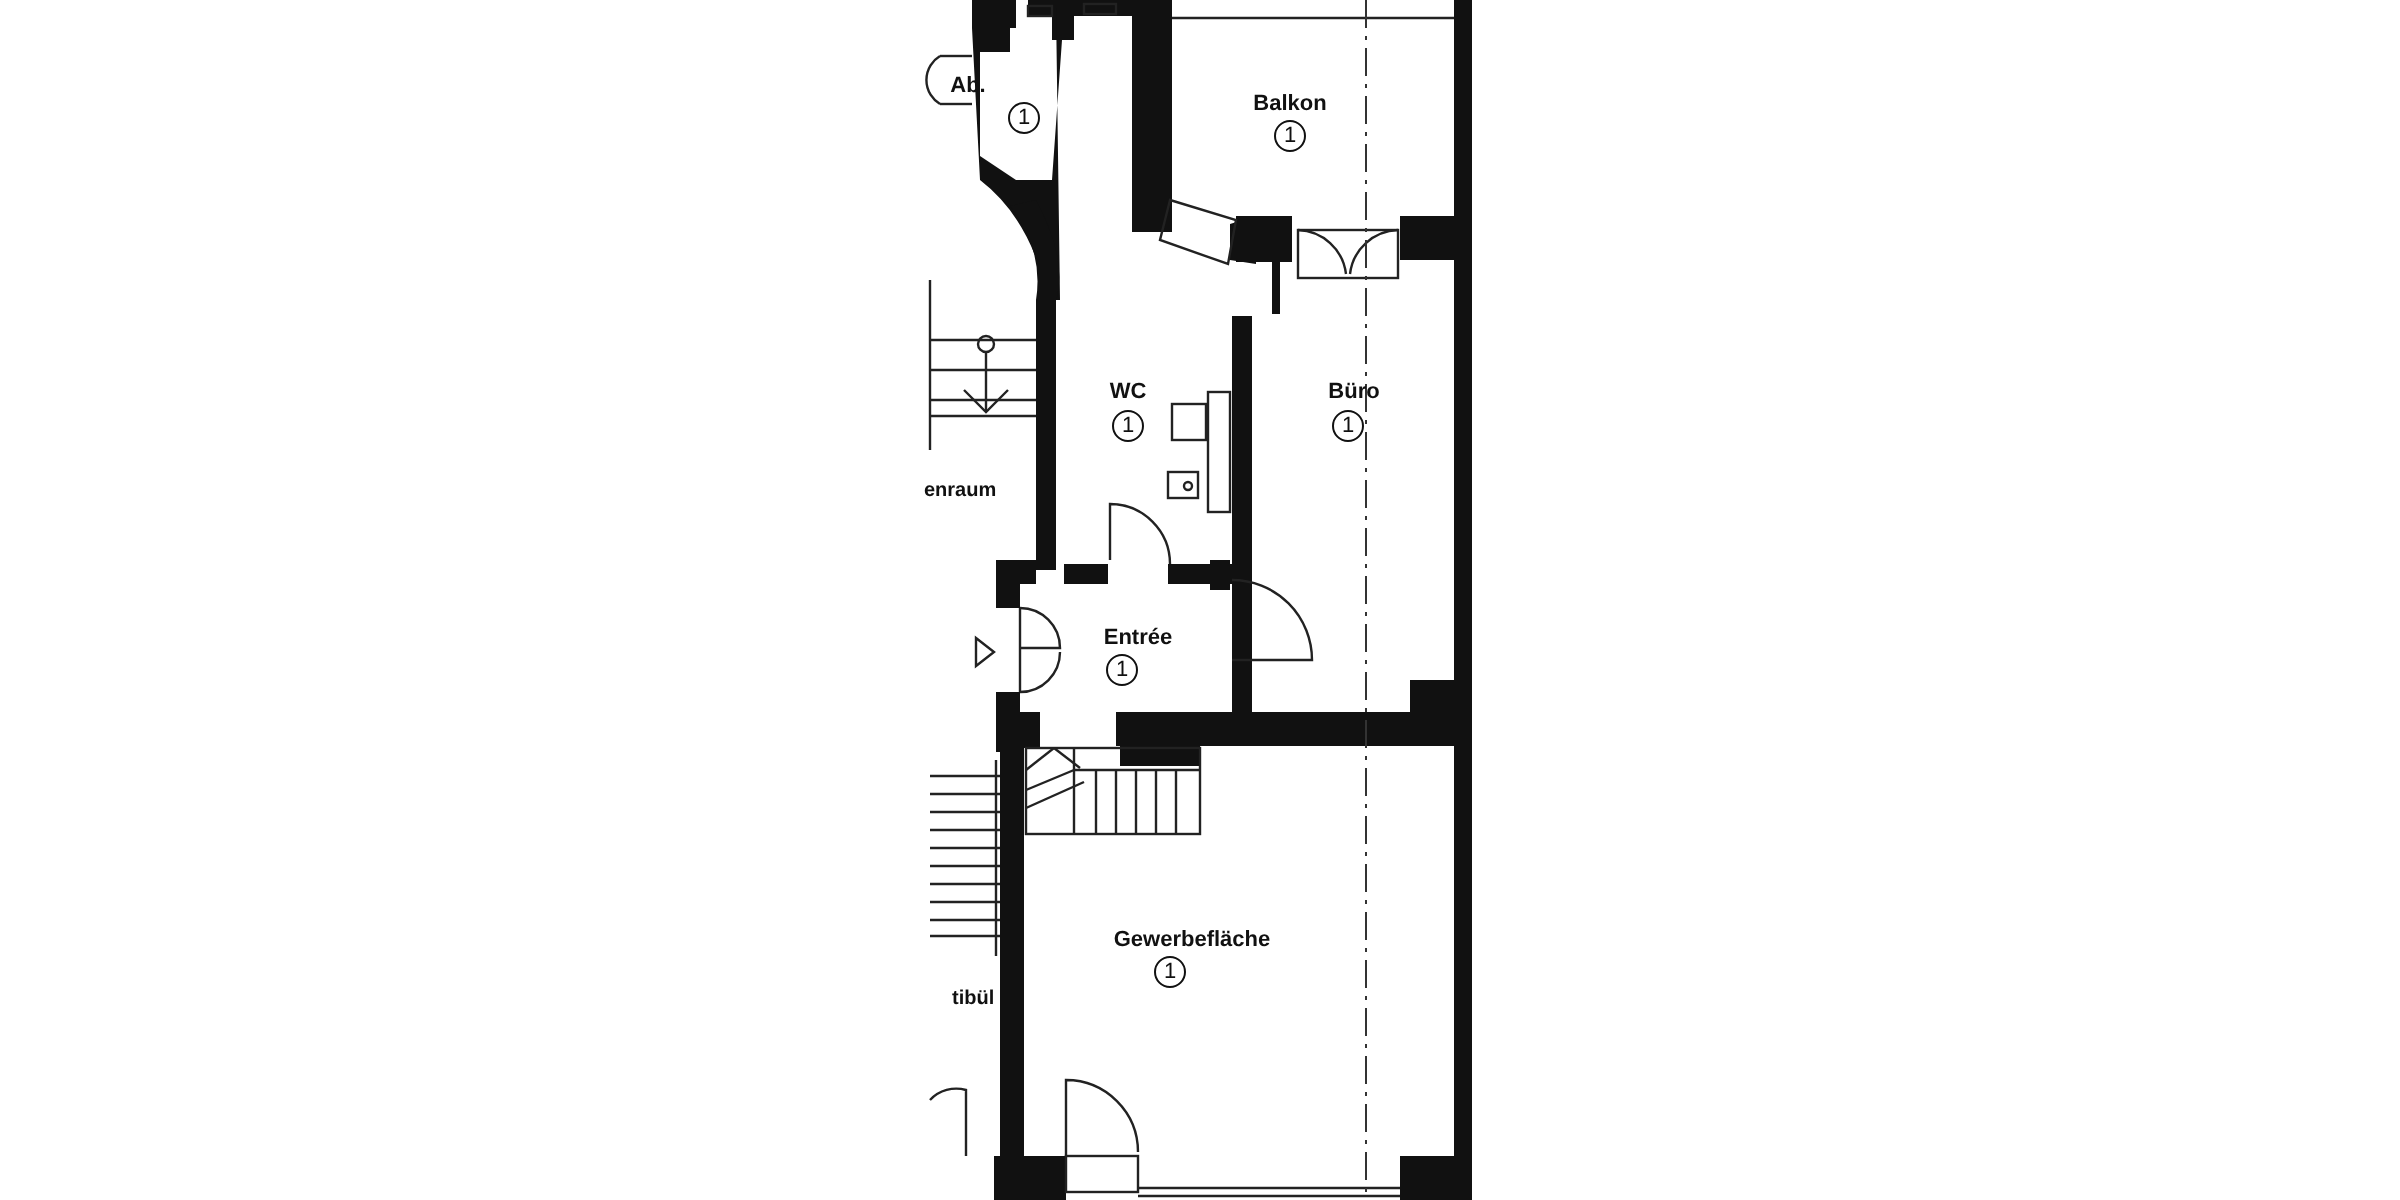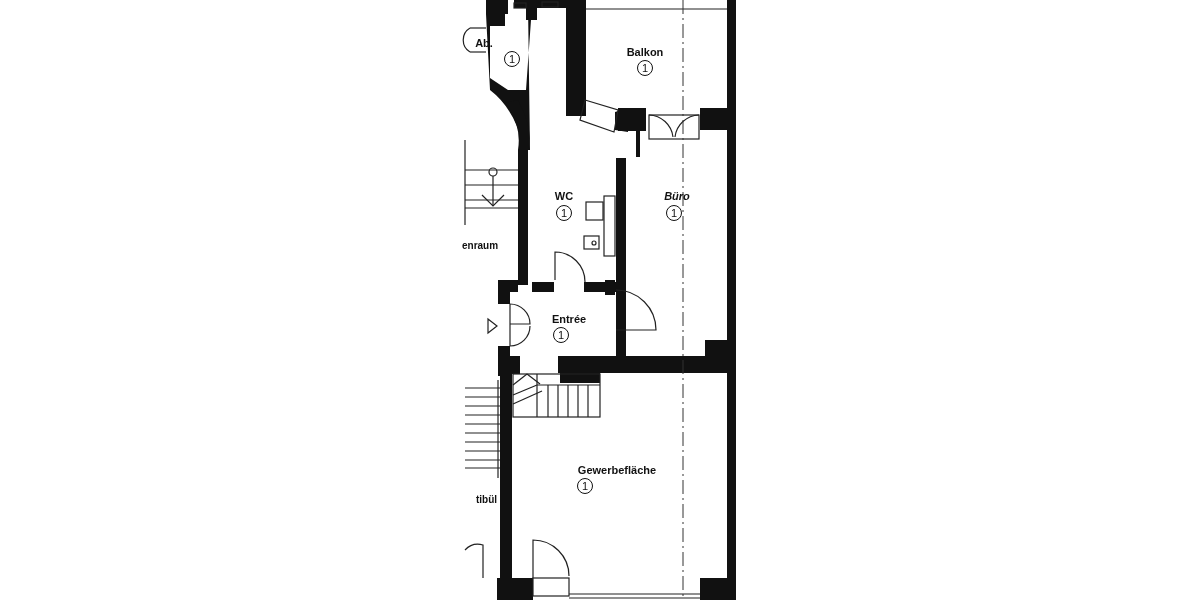--- a/index.html
+++ b/index.html
@@ -132,23 +132,23 @@
 
 <div class="lbl" style="left:484px; top:37px;">Ab.</div>
 <div class="num" style="left:512px; top:51px;">1</div>
 
 <div class="lbl" style="left:645px; top:46px;">Balkon</div>
 <div class="num" style="left:645px; top:60px;">1</div>
 
 <div class="lbl" style="left:564px; top:190px;">WC</div>
 <div class="num" style="left:564px; top:205px;">1</div>
 
-<div class="lbl" style="left:677px; top:190px;font-style:italic;">Büro</div>
+<div class="lbl" style="left:677px; top:190px;">Büro</div>
 <div class="num" style="left:674px; top:205px;">1</div>
 
 <div class="lbl" style="left:569px; top:313px;">Entrée</div>
 <div class="num" style="left:561px; top:327px;">1</div>
 
-<div class="lbl" style="left:617px; top:464px;text-align:center;">Gewerbefläche</div>
+<div class="lbl" style="left:596px; top:464px;text-align:center;">Gewerbefläche</div>
 <div class="num" style="left:585px; top:478px;">1</div>
 
 <div class="partial" style="left:462px; top:240px;">enraum</div>
 <div class="partial" style="left:462px; top:494px;margin-left:14px;">tibül</div>
 
 </body></html>

